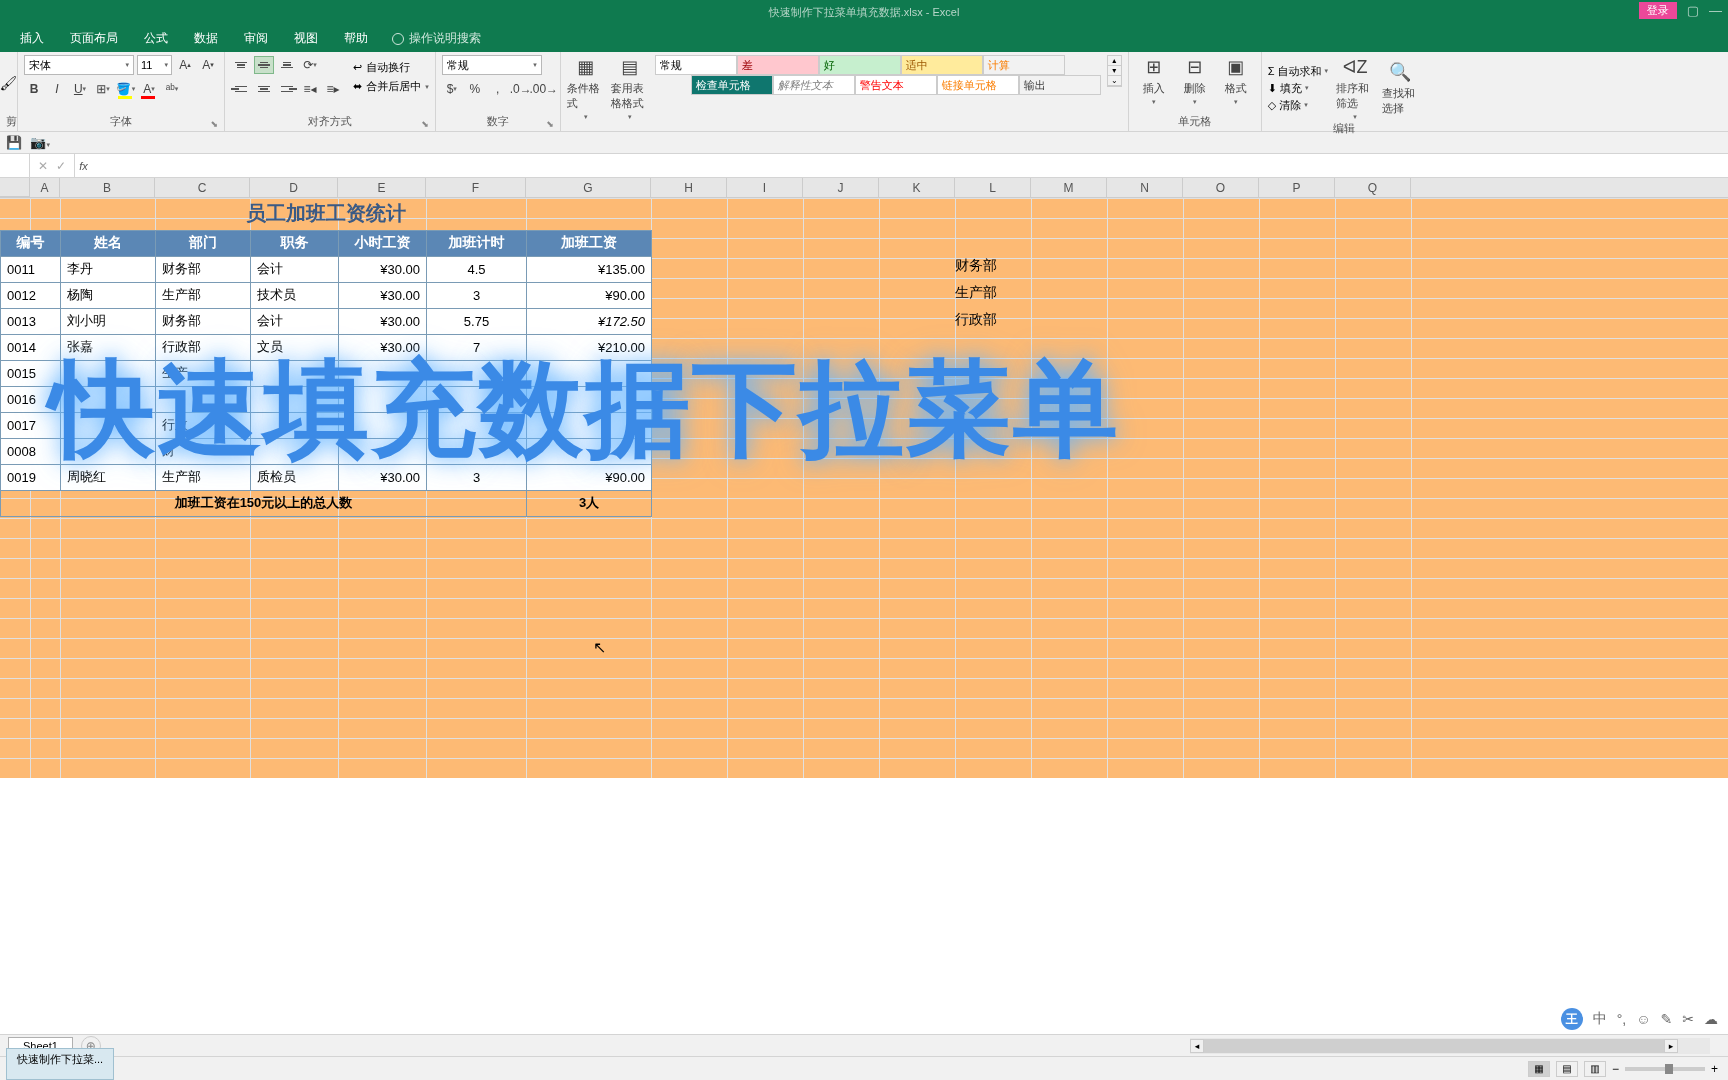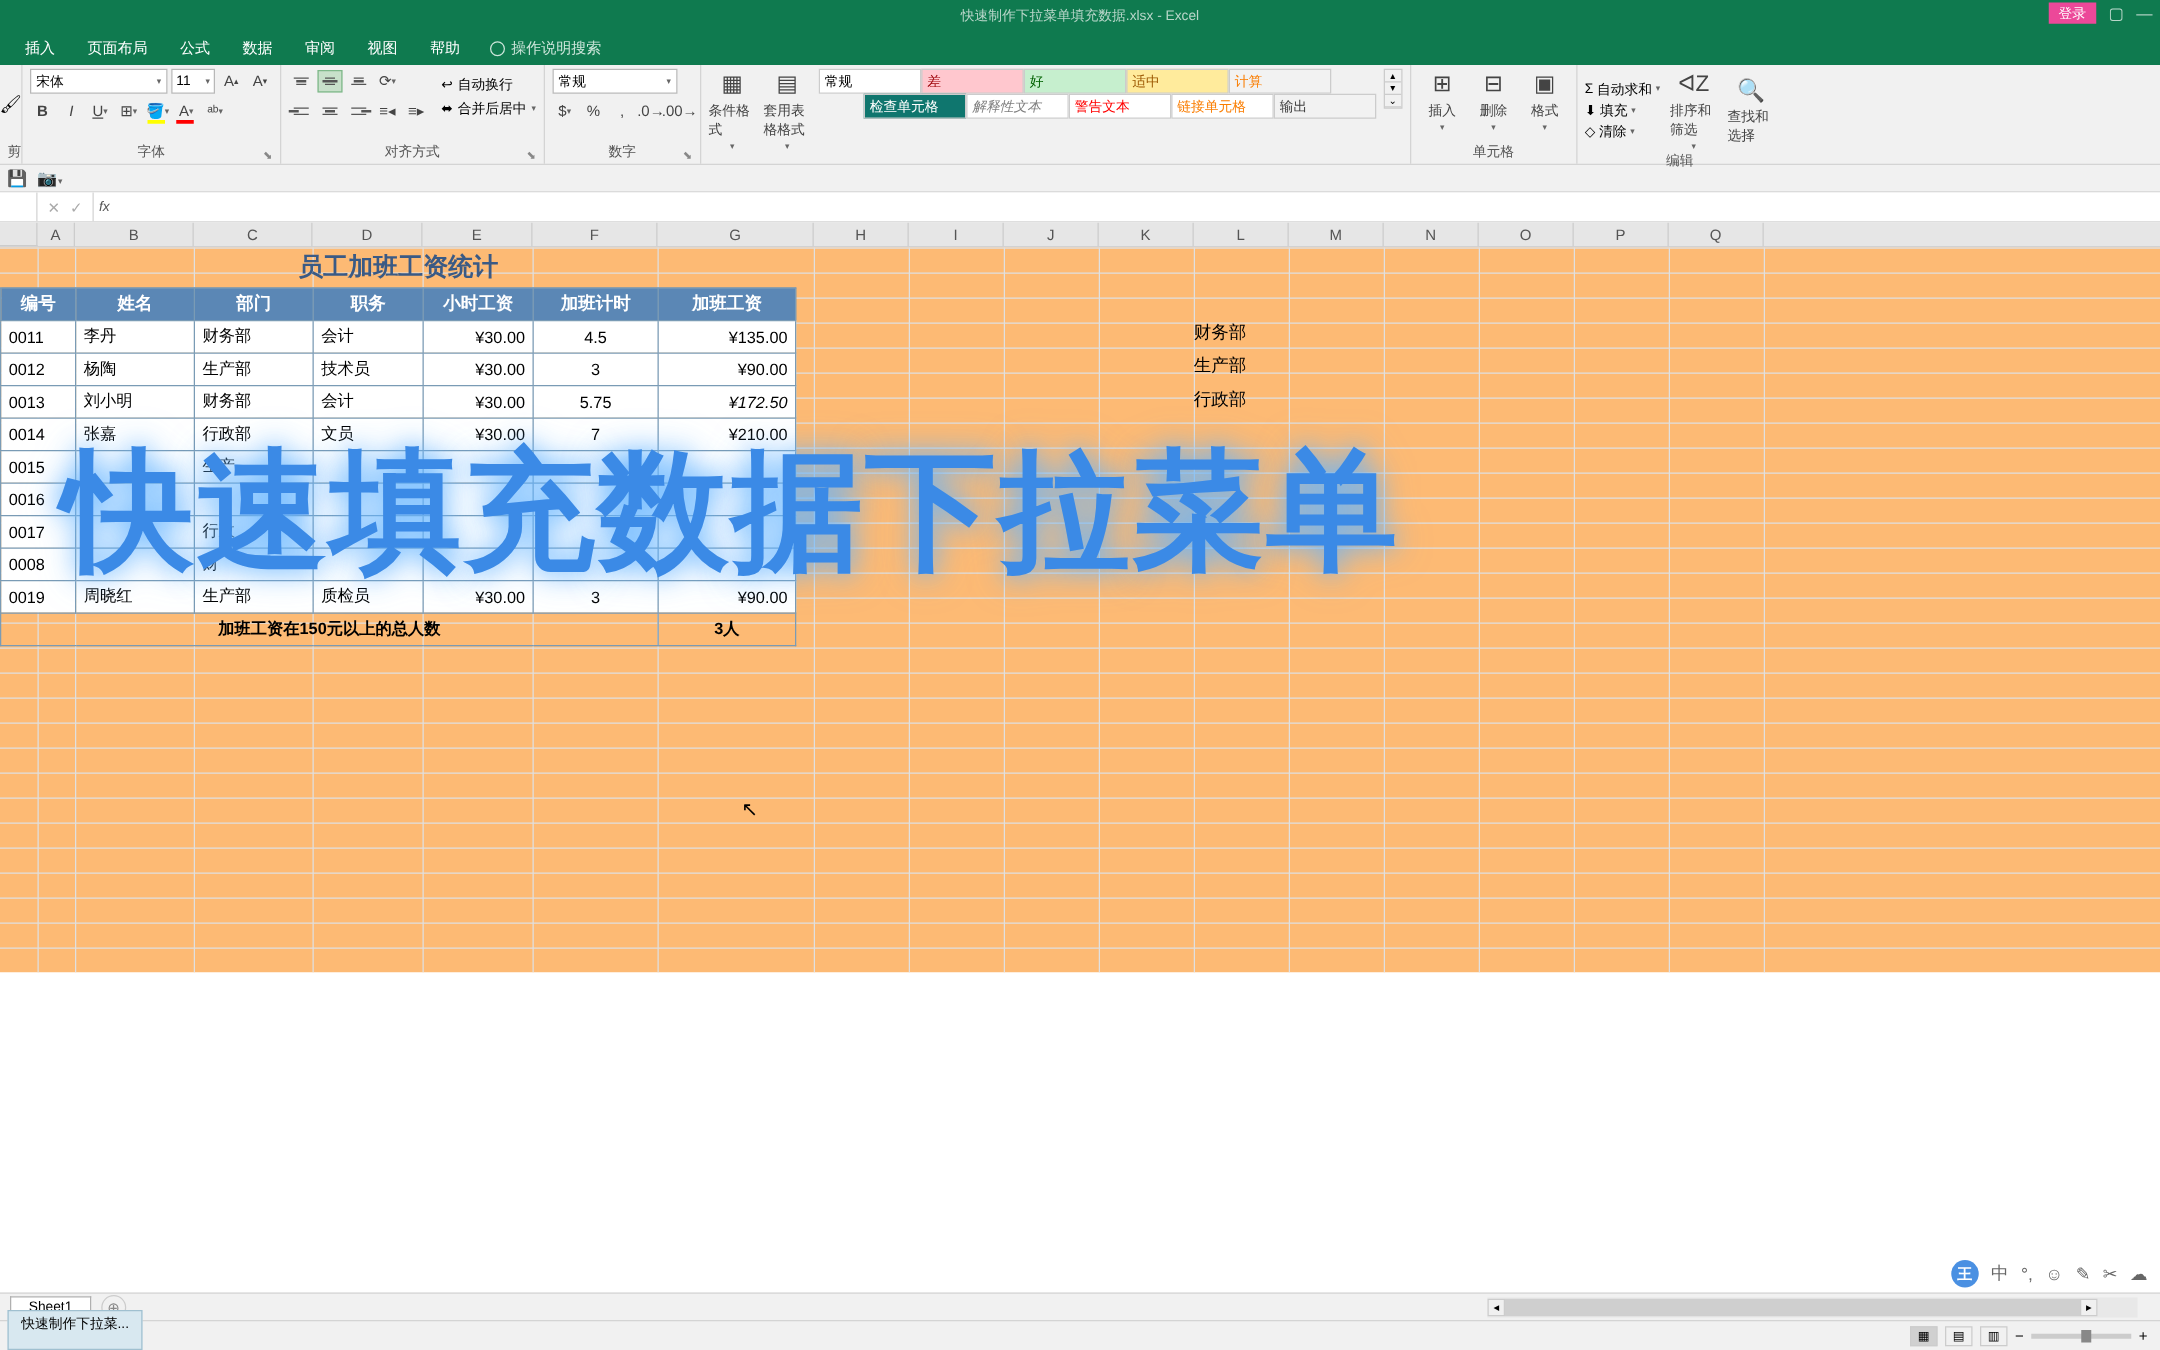--- a/index.html
+++ b/index.html
@@ -453,21 +453,21 @@
           <tr class="title-row">
             <td colspan="7">员工加班工资统计</td>
           </tr>
       <tr class="header-row">
         <td style="width:60px">编号</td>
         <td style="width:95px">姓名</td>
         <td style="width:95px">部门</td>
         <td style="width:88px">职务</td>
         <td style="width:88px">小时工资</td>
         <td style="width:100px">加班计时</td>
-        <td style="width:110px">加班工资</td>
+        <td style="width:125px">加班工资</td>
       </tr>
       </tbody>
         <tbody id="table-rows">
           <tr class="data-row">
             <td>0011</td>
             <td>李丹</td>
             <td>财务部</td>
             <td>会计</td>
             <td style="text-align: right;">¥30.00</td>
             <td style="text-align: center;">4.5</td>

